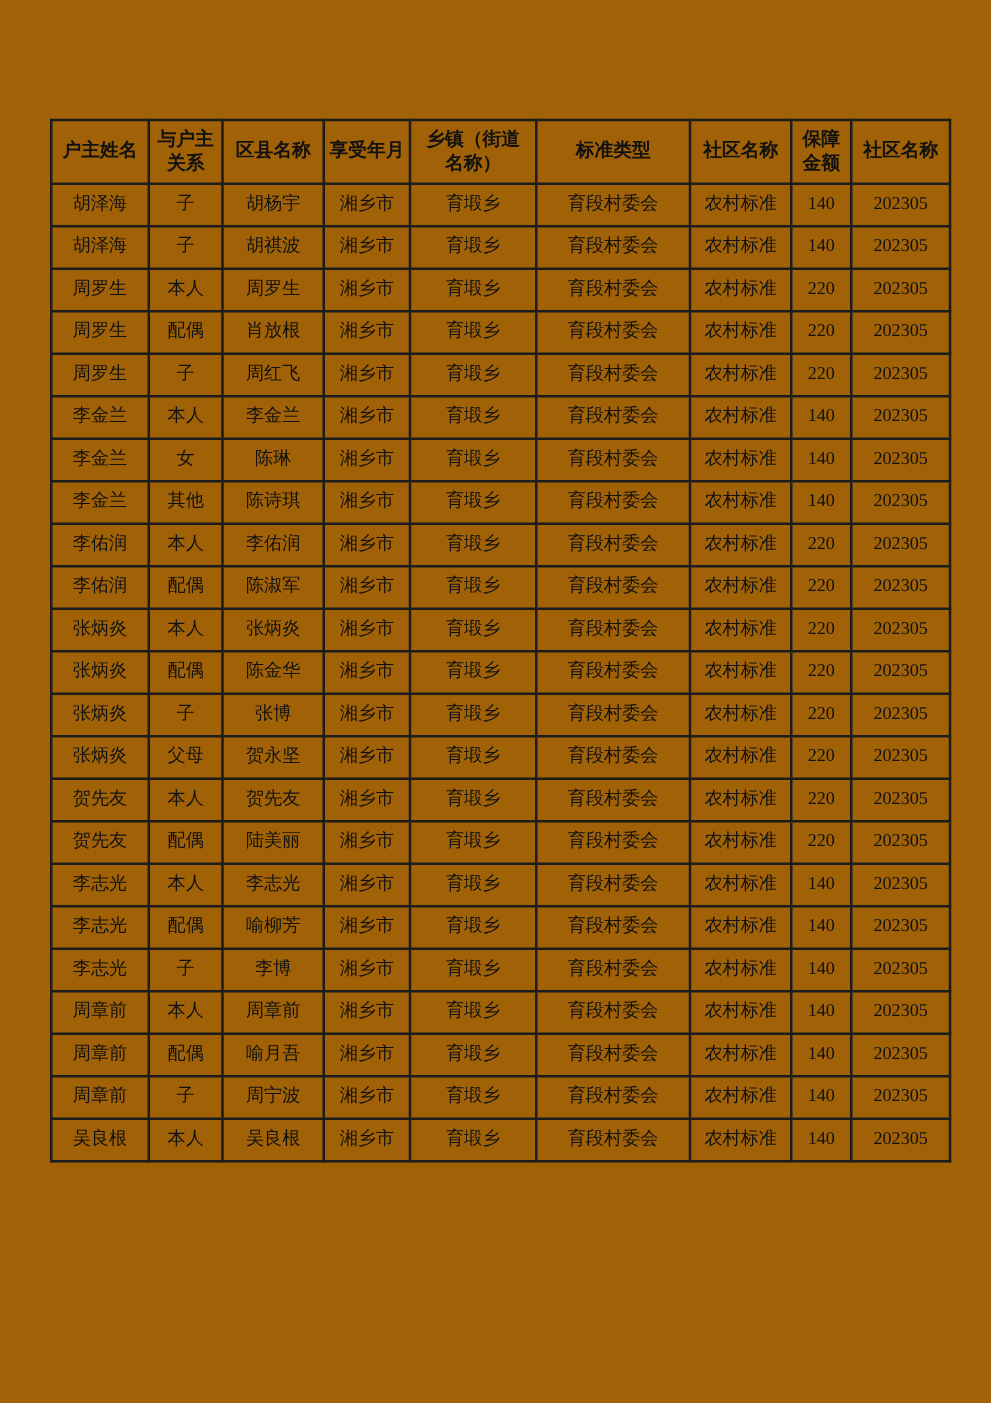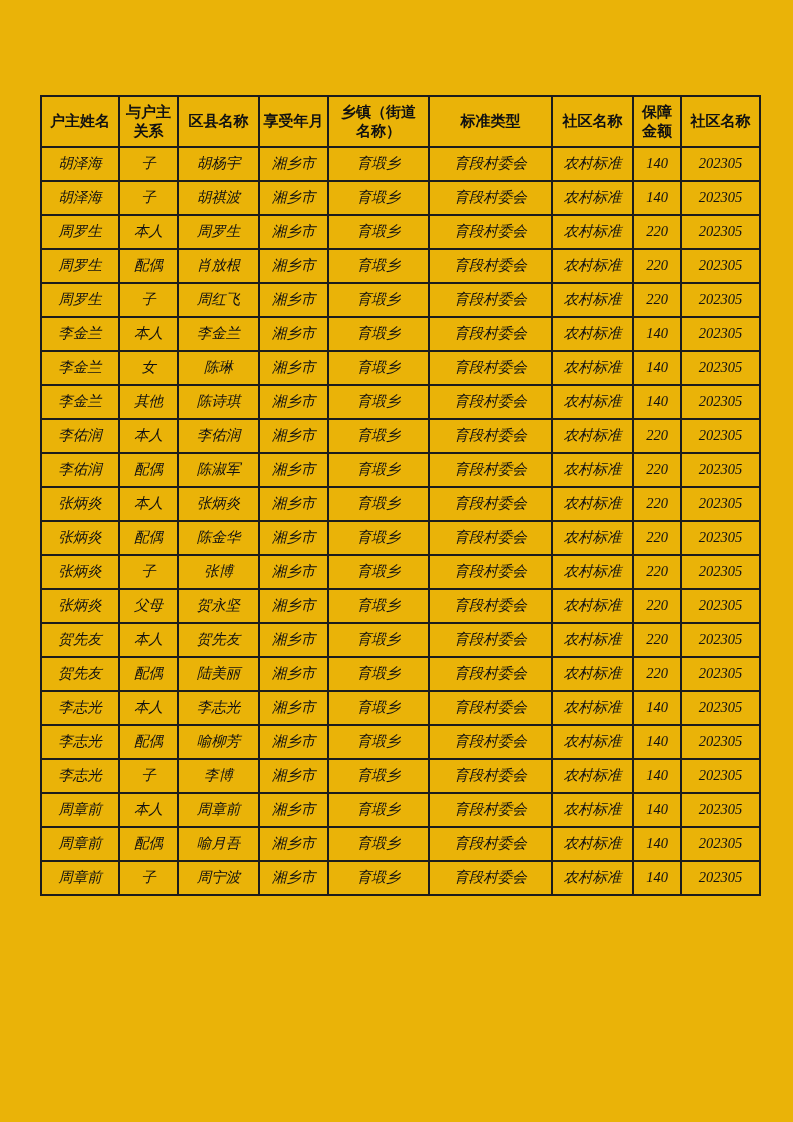--- a/index.html
+++ b/index.html
@@ -4,21 +4,21 @@
 <style>
   html, body {
     margin: 0;
     padding: 0;
     background: #ffffff;
   }
   .page {
     position: relative;
     width: 793px;
     height: 1122px;
-    background: #eab308;
+    background: #a16207;
     overflow: hidden;
     font-family: "Liberation Serif", "DejaVu Serif", serif;
     color: #111111;
   }
   table.benefit-table {
     position: absolute;
     left: 40px;
     top: 95px;
     width: 719px;
     border-collapse: collapse;
@@ -36,21 +36,20 @@
     height: 51px;
   }
   table.benefit-table th {
     font-weight: bold;
     font-size: 15px;
     line-height: 1.25;
     white-space: pre-line;
   }
   table.benefit-table tbody tr {
     height: 34px;
-    font-style: italic;
   }
   table.benefit-table td {
     font-size: 14.5px;
     line-height: 1.1;
     white-space: nowrap;
   }
   col.c1 { width: 78px; }
   col.c2 { width: 59px; }
   col.c3 { width: 81px; }
   col.c4 { width: 69px; }
@@ -328,15 +327,26 @@
           <td>周章前</td>
           <td>子</td>
           <td>周宁波</td>
           <td>湘乡市</td>
           <td>育塅乡</td>
           <td>育段村委会</td>
           <td>农村标准</td>
           <td>140</td>
           <td>202305</td>
         </tr>
+        <tr>
+          <td>吴良根</td>
+          <td>本人</td>
+          <td>吴良根</td>
+          <td>湘乡市</td>
+          <td>育塅乡</td>
+          <td>育段村委会</td>
+          <td>农村标准</td>
+          <td>140</td>
+          <td>202305</td>
+        </tr>
       </tbody>
   </table>
 </div>
 
 </body></html>

